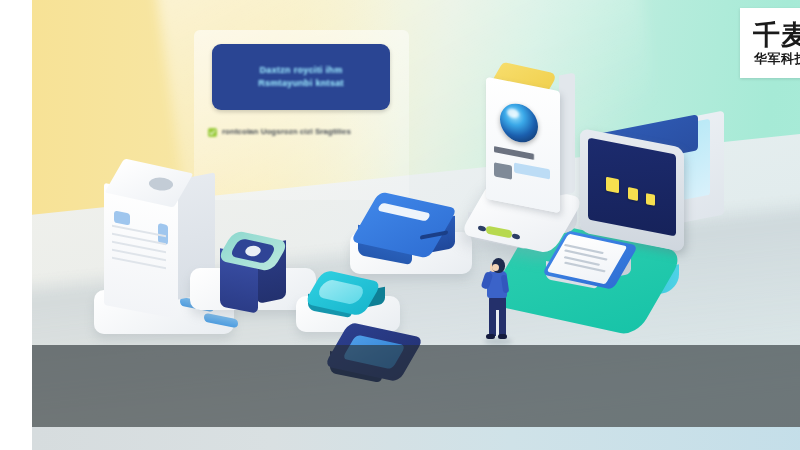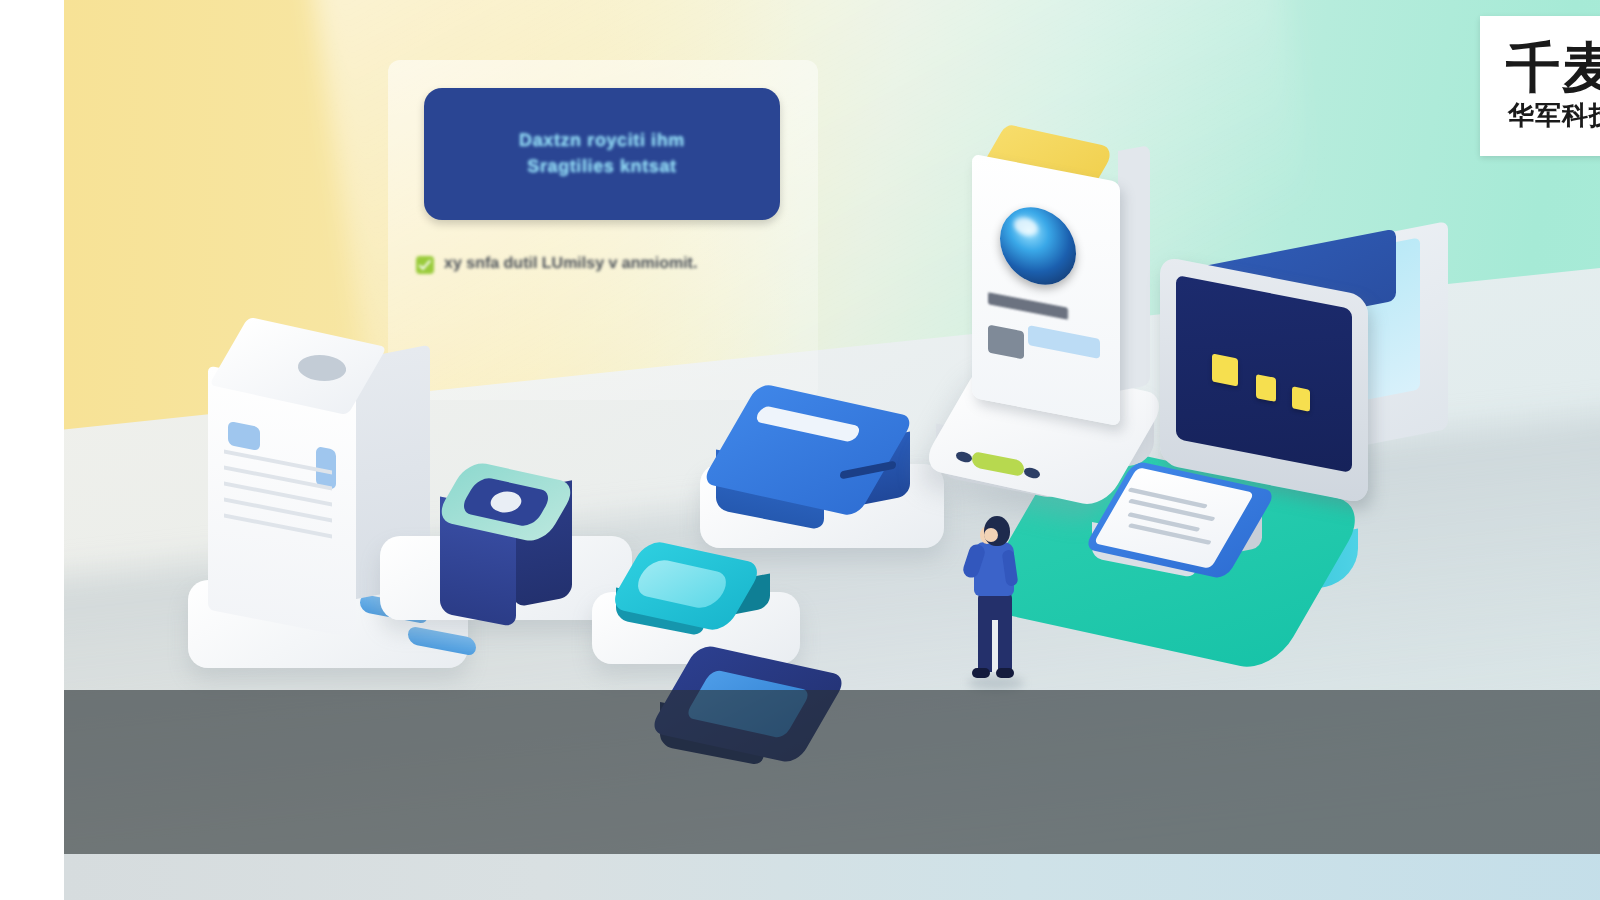--- a/index.html
+++ b/index.html
@@ -479,27 +479,27 @@
       <span>千麦</span>
       <span class="logo-r">®</span>
     </div>
     <div class="logo-sub">华军科技</div>
   </div>
 
   <div class="info-card">
     <div class="banner">
       <div class="banner-text">
         <span>Daxtzn royciti ihm</span><br>
-        <span>Sragtilies kntsat</span>
+        <span>Rsmtayunbi kntsat</span>
       </div>
     </div>
     <div class="info-list">
       <div class="info-line">
         <span class="chk"></span>
-        <span>xy snfa dutil LUmilsy v anmiomit.</span>
+        <span>rontcolan Uogsrozn cizl Sragtilies</span>
       </div>
     </div>
   </div>
 
   <div class="plate" style="left:62px;top:290px;width:140px;height:44px;"></div>
   <div class="handle" style="left:148px;top:300px;width:34px;"></div>
   <div class="handle" style="left:172px;top:316px;width:34px;"></div>
   <div class="tower">
     <div class="face-side"></div>
     <div class="face-front"></div>

